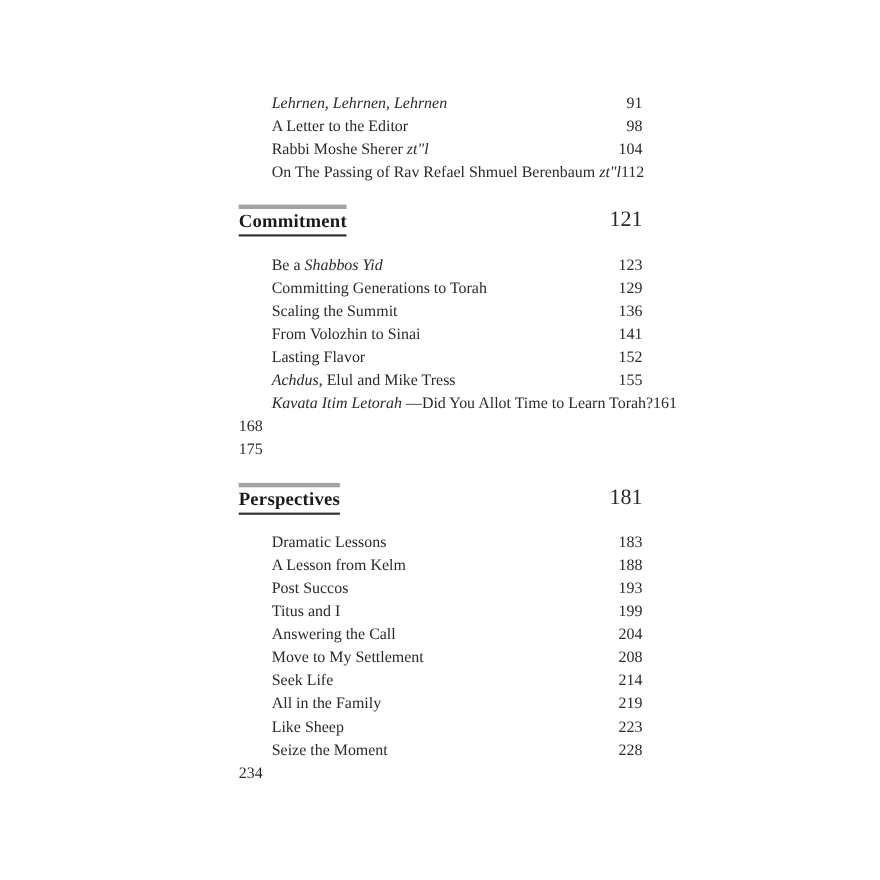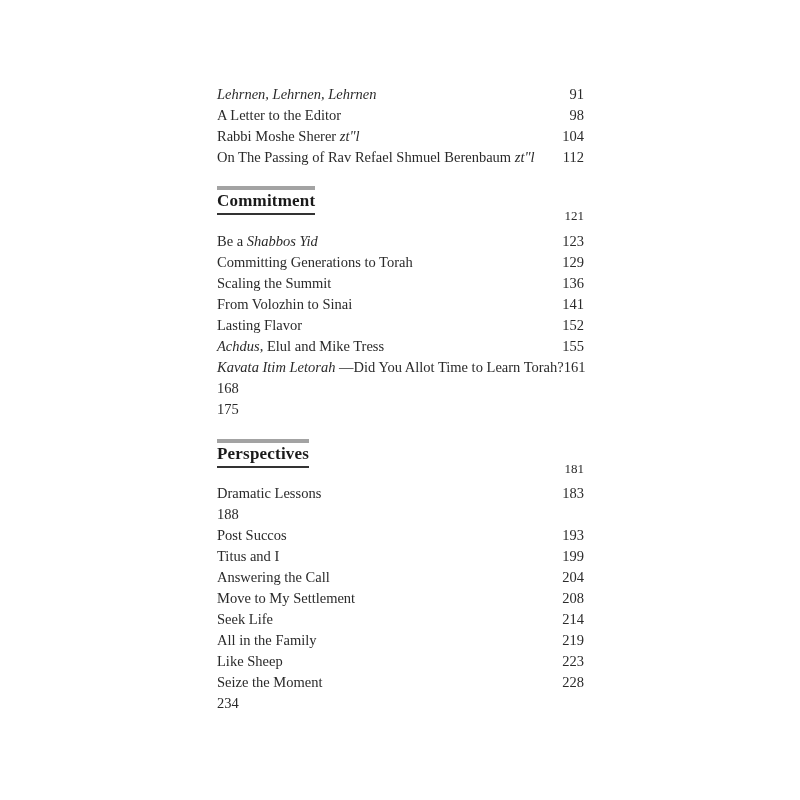--- a/index.html
+++ b/index.html
@@ -1,27 +1,27 @@
 <!DOCTYPE html>
 <html><head>
 <meta charset="utf-8">
 <style>
   html, body { margin: 0; padding: 0; background: #ffffff; }
   body { width: 800px; height: 800px; position: relative; overflow: hidden;
          font-family: "Liberation Serif", "DejaVu Serif", serif; color: #2a2a2a; }
   .toc { position: absolute; left: 217px; top: 0; width: 367px; }
   .row { position: absolute; left: 0; width: 367px; height: 21px;
          font-size: 14.5px; line-height: 21px; display: flex; justify-content: space-between; }
-  .row .title { white-space: nowrap; }
+  .row .title { white-space: nowrap; margin-left: 30px; }
   .row .page { text-align: center; }
   .section { position: absolute; left: 0; width: 367px; height: 26px; }
   .section .heading { position: absolute; left: 0; top: 0; padding: 1px 0 2px 0;
          border-top: 4px solid #a3a3a3; border-bottom: 2px solid #333;
          font-weight: bold; font-size: 17px; line-height: 20px; letter-spacing: 0.2px; color: #1a1a1a; }
-  .section .page { position: absolute; right: 0; top: 19px; font-size: 13px; line-height: 21px; }
+  .section .page { position: absolute; right: 0; top: 3px; font-size: 20px; line-height: 21px; }
   i { font-style: italic; }
 </style>
 </head>
 <body>
 
 <div class="toc">
 
   <div class="row" style="top:84px">
     <span class="title"><i>Lehrnen, Lehrnen, Lehrnen</i></span>
     <span class="page">91</span>
@@ -82,20 +82,21 @@
   <div class="section" style="top:439px">
     <span class="heading">Perspectives</span>
     <span class="page">181</span>
   </div>
 
   <div class="row" style="top:483px">
     <span class="title">Dramatic Lessons</span>
     <span class="page">183</span>
   </div>
   <div class="row" style="top:504px">
+    <span class="title">A Lesson from Kelm</span>
     <span class="page">188</span>
   </div>
   <div class="row" style="top:525px">
     <span class="title">Post Succos</span>
     <span class="page">193</span>
   </div>
   <div class="row" style="top:546px">
     <span class="title">Titus and I</span>
     <span class="page">199</span>
   </div>

